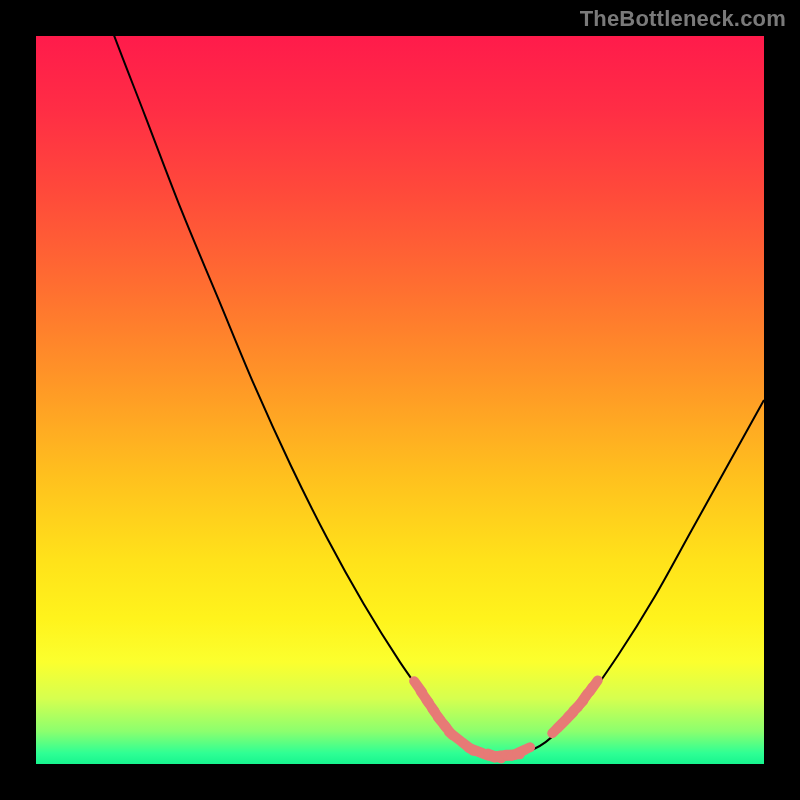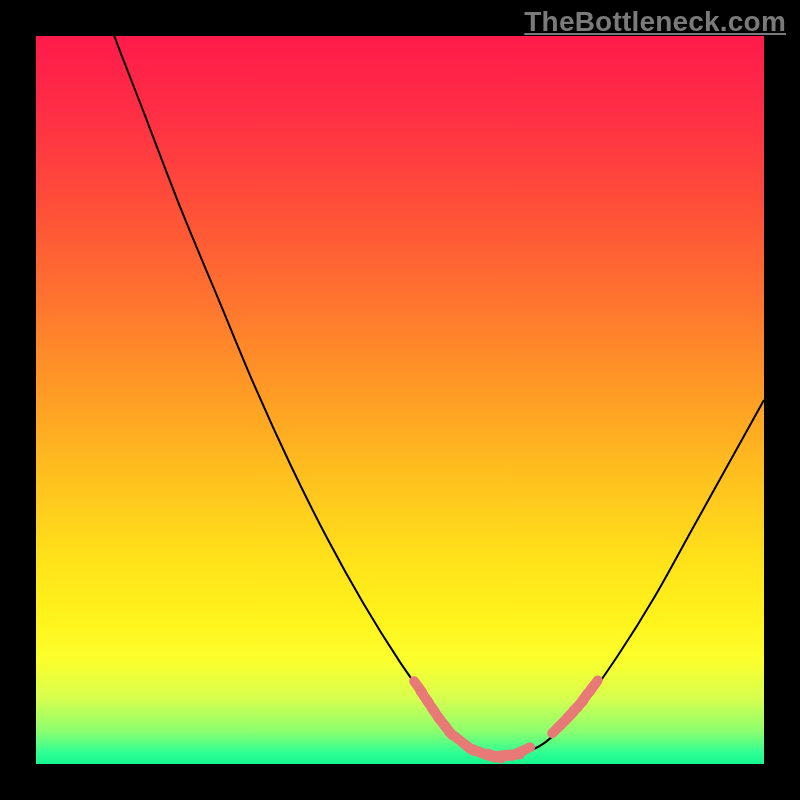--- a/index.html
+++ b/index.html
@@ -14,25 +14,24 @@
   .stage {
     position: relative;
     width: 800px;
     height: 800px;
     background: #000000;
   }
   .attribution {
     position: absolute;
     top: 6px;
     right: 14px;
-    font-size: 28px;
+    font-size: 22px;
     font-weight: 600;
     color: #7a7a7a;
     letter-spacing: 0.2px;
-    text-decoration: underline;
   }
   .plot {
     position: absolute;
     left: 36px;
     top: 36px;
     width: 728px;
     height: 728px;
   }
   .plot svg {
     display: block;

